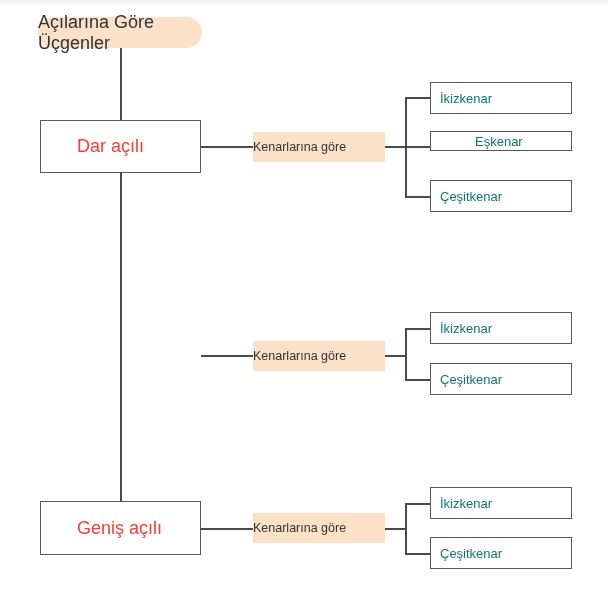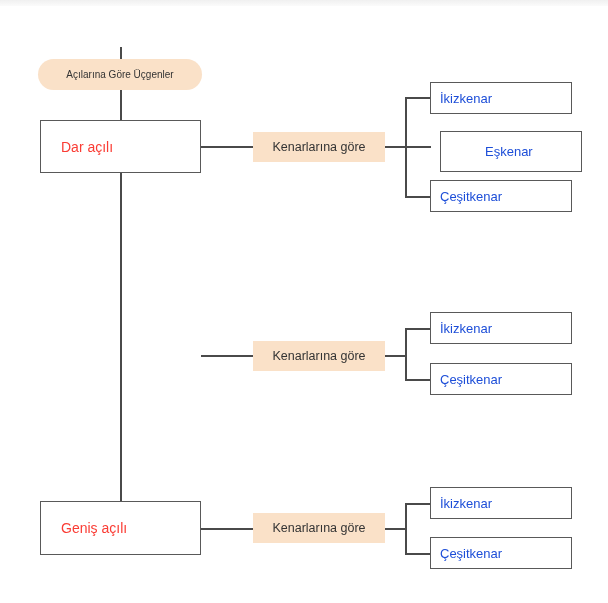--- a/index.html
+++ b/index.html
@@ -41,40 +41,38 @@
     position: absolute;
     box-sizing: border-box;
     display: flex;
     align-items: center;
   }
   .root-node {
     border-radius: 16px;
     background: #fae1c8;
     justify-content: center;
     color: #333333;
-    font-size: 10px;
-    margin-top: 42px;
+    font-size: 18px;
   }
   .angle-node {
     background: #ffffff;
     border: 1.6px solid #595959;
     color: #fa3c34;
-    font-size: 14px;
-    padding-left: 20px;
+    font-size: 18px;
+    padding-left: 36px;
   }
   .mid-node {
     background: #fae1c8;
-    justify-content: center;
     color: #333333;
     font-size: 12.5px;
   }
   .leaf-node {
     background: #ffffff;
     border: 1.6px solid #595959;
-    color: #1d4ed8;
+    color: #0f766e;
     font-size: 13px;
     padding-left: 9px;
   }
 </style>
 </head>
 <body>
 
 <div id="canvas">
 
   <div class="topband"></div>
@@ -106,21 +104,21 @@
 
   <div class="node angle-node" style="left:40px; top:120px; width:161px; height:53px;">
     <span>Dar açılı</span>
   </div>
   <div class="node mid-node" style="left:253px; top:132px; width:132px; height:30px;">
     <span>Kenarlarına göre</span>
   </div>
   <div class="node leaf-node" style="left:430px; top:82px; width:142px; height:32px;">
     <span>İkizkenar</span>
   </div>
-  <div class="node leaf-node" style="left:440px; top:131px; width:142px; height:41px;padding-left:44px;">
+  <div class="node leaf-node" style="left:430px; top:131px; width:142px; height:20px;padding-left:44px;">
     <span>Eşkenar</span>
   </div>
   <div class="node leaf-node" style="left:430px; top:180px; width:142px; height:32px;">
     <span>Çeşitkenar</span>
   </div>
 
   <div class="node mid-node" style="left:253px; top:341px; width:132px; height:30px;">
     <span>Kenarlarına göre</span>
   </div>
   <div class="node leaf-node" style="left:430px; top:312px; width:142px; height:32px;">

